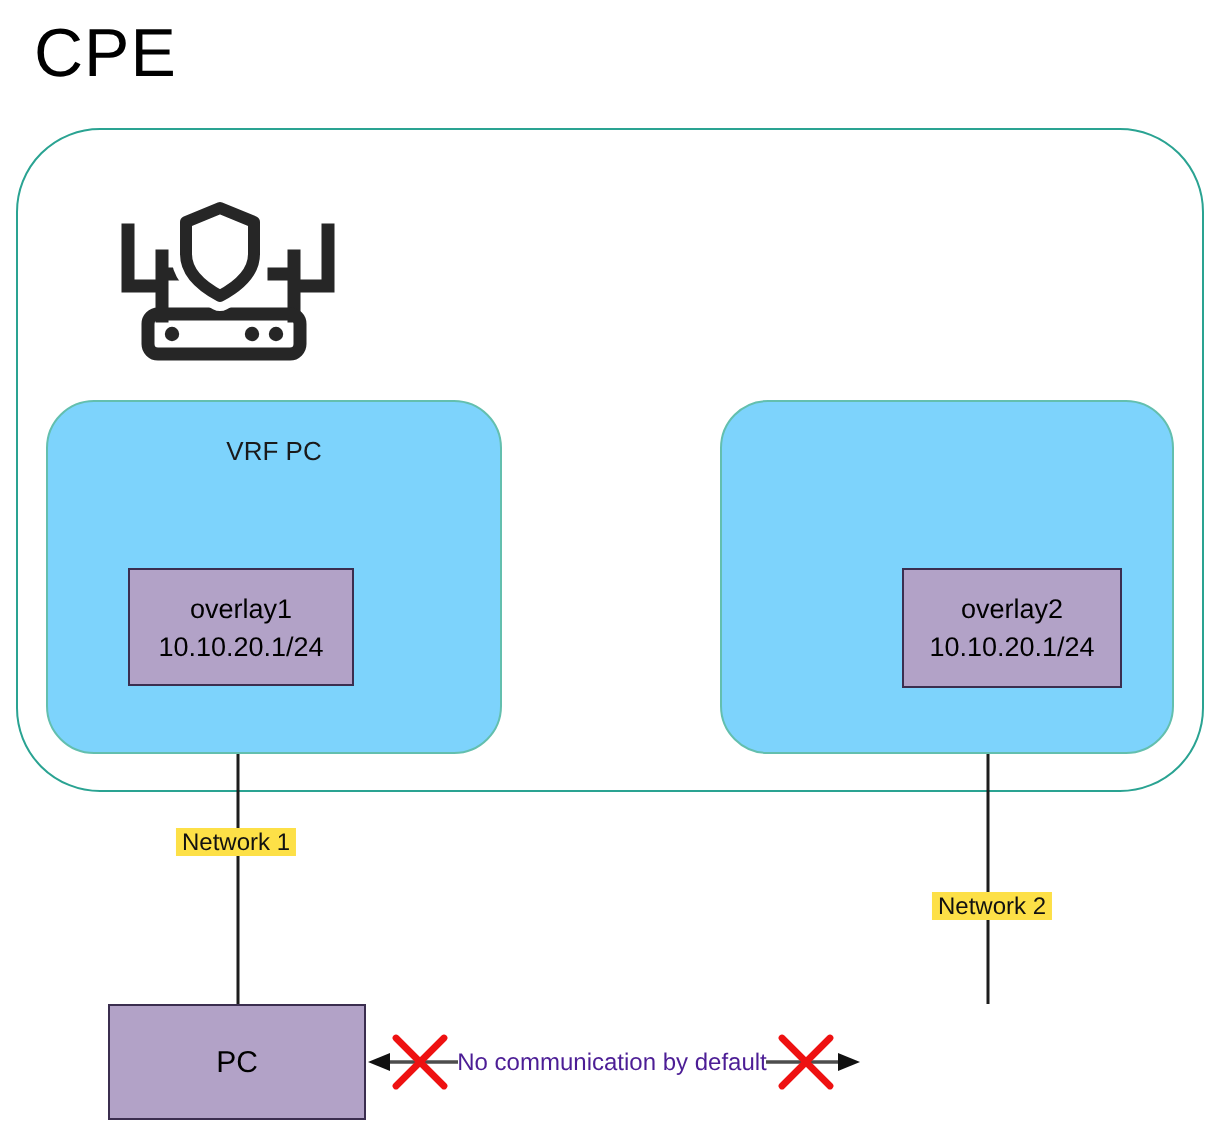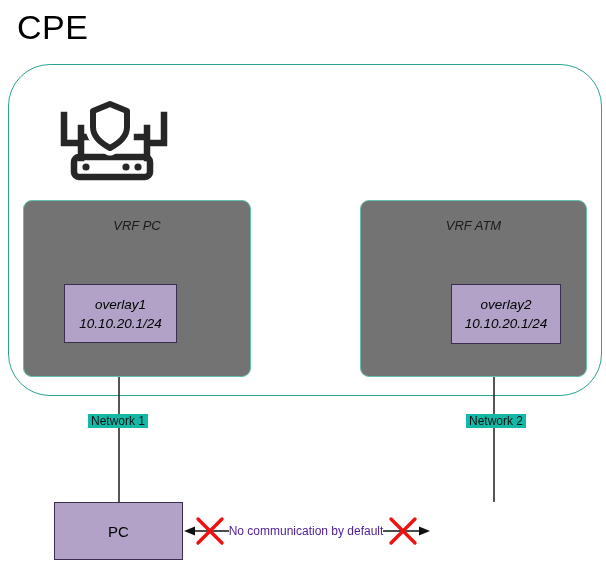--- a/index.html
+++ b/index.html
@@ -11,45 +11,45 @@
   .title{
     left:17px;top:8px;font-size:34px;line-height:38px;color:#000;
     letter-spacing:0.5px;
     text-align:right;
   }
   .cpe-box{
     left:8px;top:64px;width:592px;height:330px;
     border:1.6px solid #2aa392;border-radius:42px;background:transparent;
   }
   .vrf{
-    border:1.4px solid #63bfae;border-radius:9px;background:#737373;font-style:italic;
+    border:1.4px solid #63bfae;border-radius:24px;background:#7dd3fc;
   }
   .vrf-pc{left:23px;top:200px;width:226px;height:175px;}
   .vrf-atm{left:360px;top:200px;width:225px;height:175px;}
   .vrf-label{
     position:absolute;top:17px;left:0;width:100%;text-align:center;
     font-size:13px;color:#1a1a1a;
   }
   .node{
     position:absolute;background:#b2a2c7;border:1.6px solid #3b2e4f;
     display:flex;flex-direction:column;align-items:center;justify-content:center;
     text-align:right;box-sizing:border-box;
   }
   .iface{font-size:13.5px;line-height:19px;}
   .iface-1{left:40px;top:83px;width:113px;height:59px;}
   .iface-2{left:80px;top:83px;width:110px;height:60px;margin-left:10px;}
   .host{font-size:15px;line-height:21px;}
   .host-pc{left:54px;top:502px;width:129px;height:58px;}
   .host-atm{left:431px;top:502px;width:128px;height:58px;}
   .net-label{
-    top:414px;transform:translateX(-50%);background:#14b8a6;
+    top:414px;transform:translateX(-50%);background:#fde047;
     padding:0 3px;font-size:12px;line-height:14px;color:#111;white-space:nowrap;
   }
   .net-label-1{left:118px;}
-  .net-label-2{left:496px;}
+  .net-label-2{left:496px;margin-top:32px;}
   .no-comm{
     left:306px;top:524px;transform:translateX(-50%);
     font-size:12px;line-height:14px;color:#4c1d95;white-space:nowrap;
   }
   .overlay-svg{left:0;top:0;width:606px;height:563px;pointer-events:none;}
   .icon-svg{left:56px;top:98px;width:116px;height:92px;}
 </style>
 </head>
 <body>
 
@@ -94,21 +94,20 @@
 
   <div class="abs vrf vrf-pc">
     <div class="vrf-label">VRF PC</div>
     <div class="node iface iface-1">
       <div>overlay1</div>
       <div>10.10.20.1/24</div>
     </div>
   </div>
 
   <div class="abs vrf vrf-atm">
-    <div class="vrf-label">VRF ATM</div>
     <div class="node iface iface-2">
       <div>overlay2</div>
       <div>10.10.20.1/24</div>
     </div>
   </div>
 
   <div class="abs net-label net-label-1">Network 1</div>
   <div class="abs net-label net-label-2">Network 2</div>
 
   <div class="abs node host host-pc">

